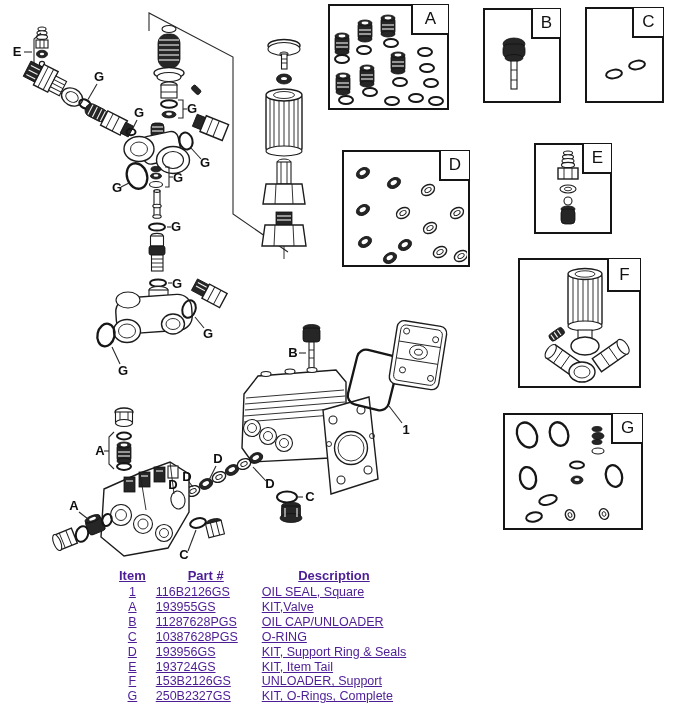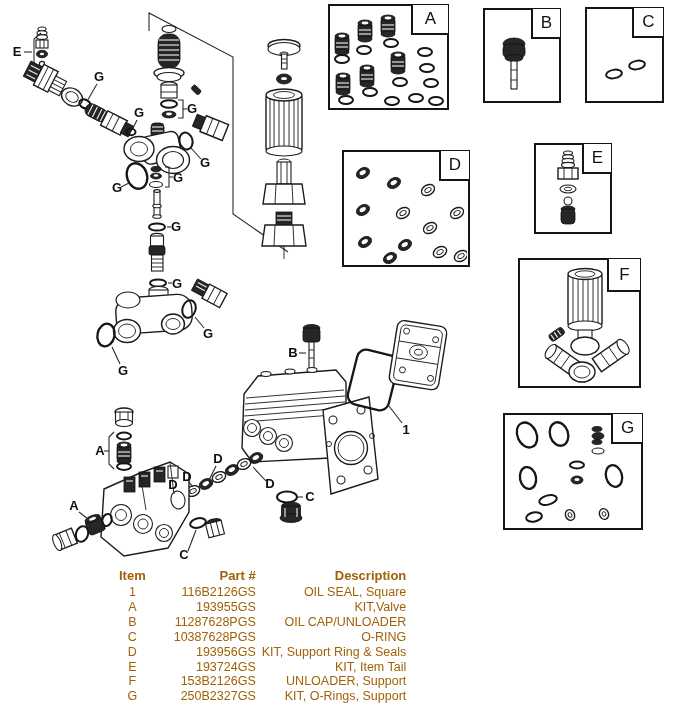--- a/index.html
+++ b/index.html
@@ -17,23 +17,23 @@
   .wt2{fill:#fff;stroke:#1c1c1c;stroke-width:1.1;}
   .dk{fill:#262626;stroke:#101010;stroke-width:.8;}
   .wl{stroke:#f2f2f2;stroke-width:1.1;fill:none;}
   .thk{fill:none;stroke:#161616;stroke-width:2.3;}
   .thk2{fill:none;stroke:#161616;stroke-width:2;}
   .ldr{stroke:#2a2a2a;stroke-width:1.1;fill:none;}
   text.co{font-family:"Liberation Sans",sans-serif;font-size:13px;font-weight:600;
           fill:#0f0f0f;text-anchor:middle;}
   
   .parts-table{position:absolute;left:119px;top:568px;border-collapse:collapse;
-               font-size:12.5px;color:#a16207;}
-  .parts-table th{font-weight:700;text-align:right;padding:0 6px 2px 0;font-size:13px;white-space:nowrap;}
-  .parts-table td{padding:0 6px 0 0;line-height:14.9px;white-space:nowrap;text-align:right;}
+               font-size:12.5px;color:#4c1d95;text-decoration:underline;}
+  .parts-table th{font-weight:700;text-align:center;padding:0 6px 2px 0;font-size:13px;white-space:nowrap;}
+  .parts-table td{padding:0 6px 0 0;line-height:14.9px;white-space:nowrap;}
   .parts-table th.ci,.parts-table td.ci{text-align:center;padding-right:10px;}
   .parts-table .cp{min-width:100px;}
 </style>
 </head>
 <body>
 
 <div class="stage">
 
   <svg width="0" height="0" style="position:absolute" aria-hidden="true">
     <defs>
@@ -684,18 +684,18 @@
         <td>KIT, Item Tail</td>
       </tr>
       <tr>
         <td class="ci">F</td>
         <td class="cp">153B2126GS</td>
         <td>UNLOADER, Support</td>
       </tr>
       <tr>
         <td class="ci">G</td>
         <td class="cp">250B2327GS</td>
-        <td>KIT, O-Rings, Support</td>
+        <td>KIT, O-Rings, Complete</td>
       </tr>
     </tbody>
   </table>
 
 </div>
 
 </body></html>

